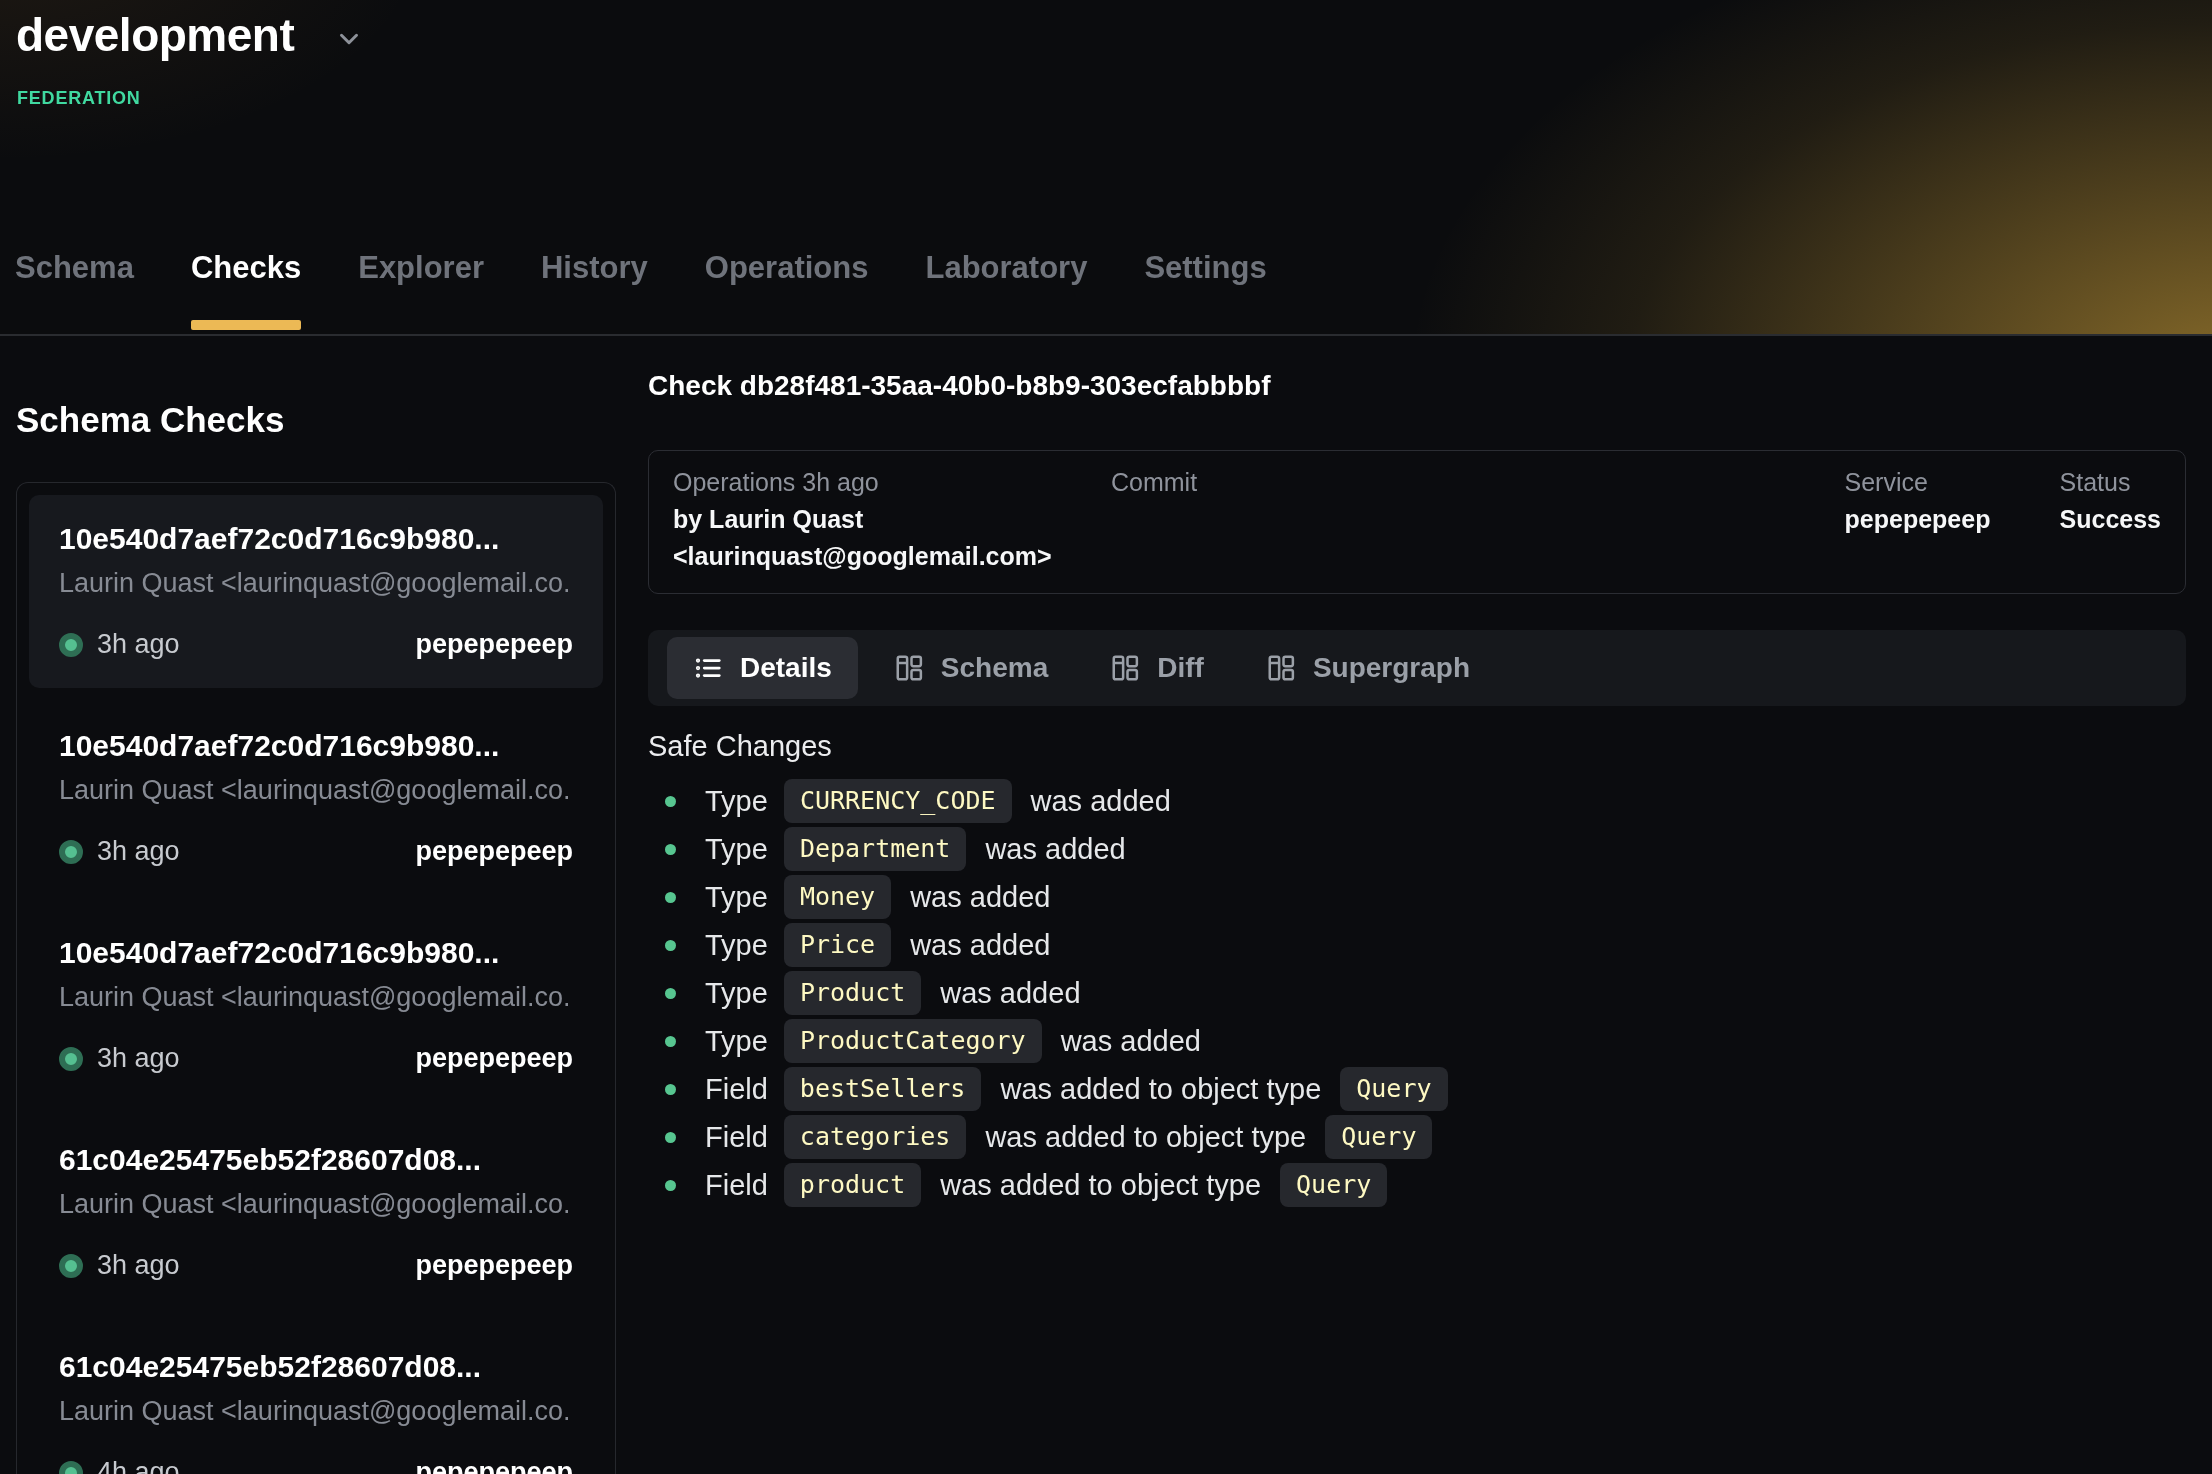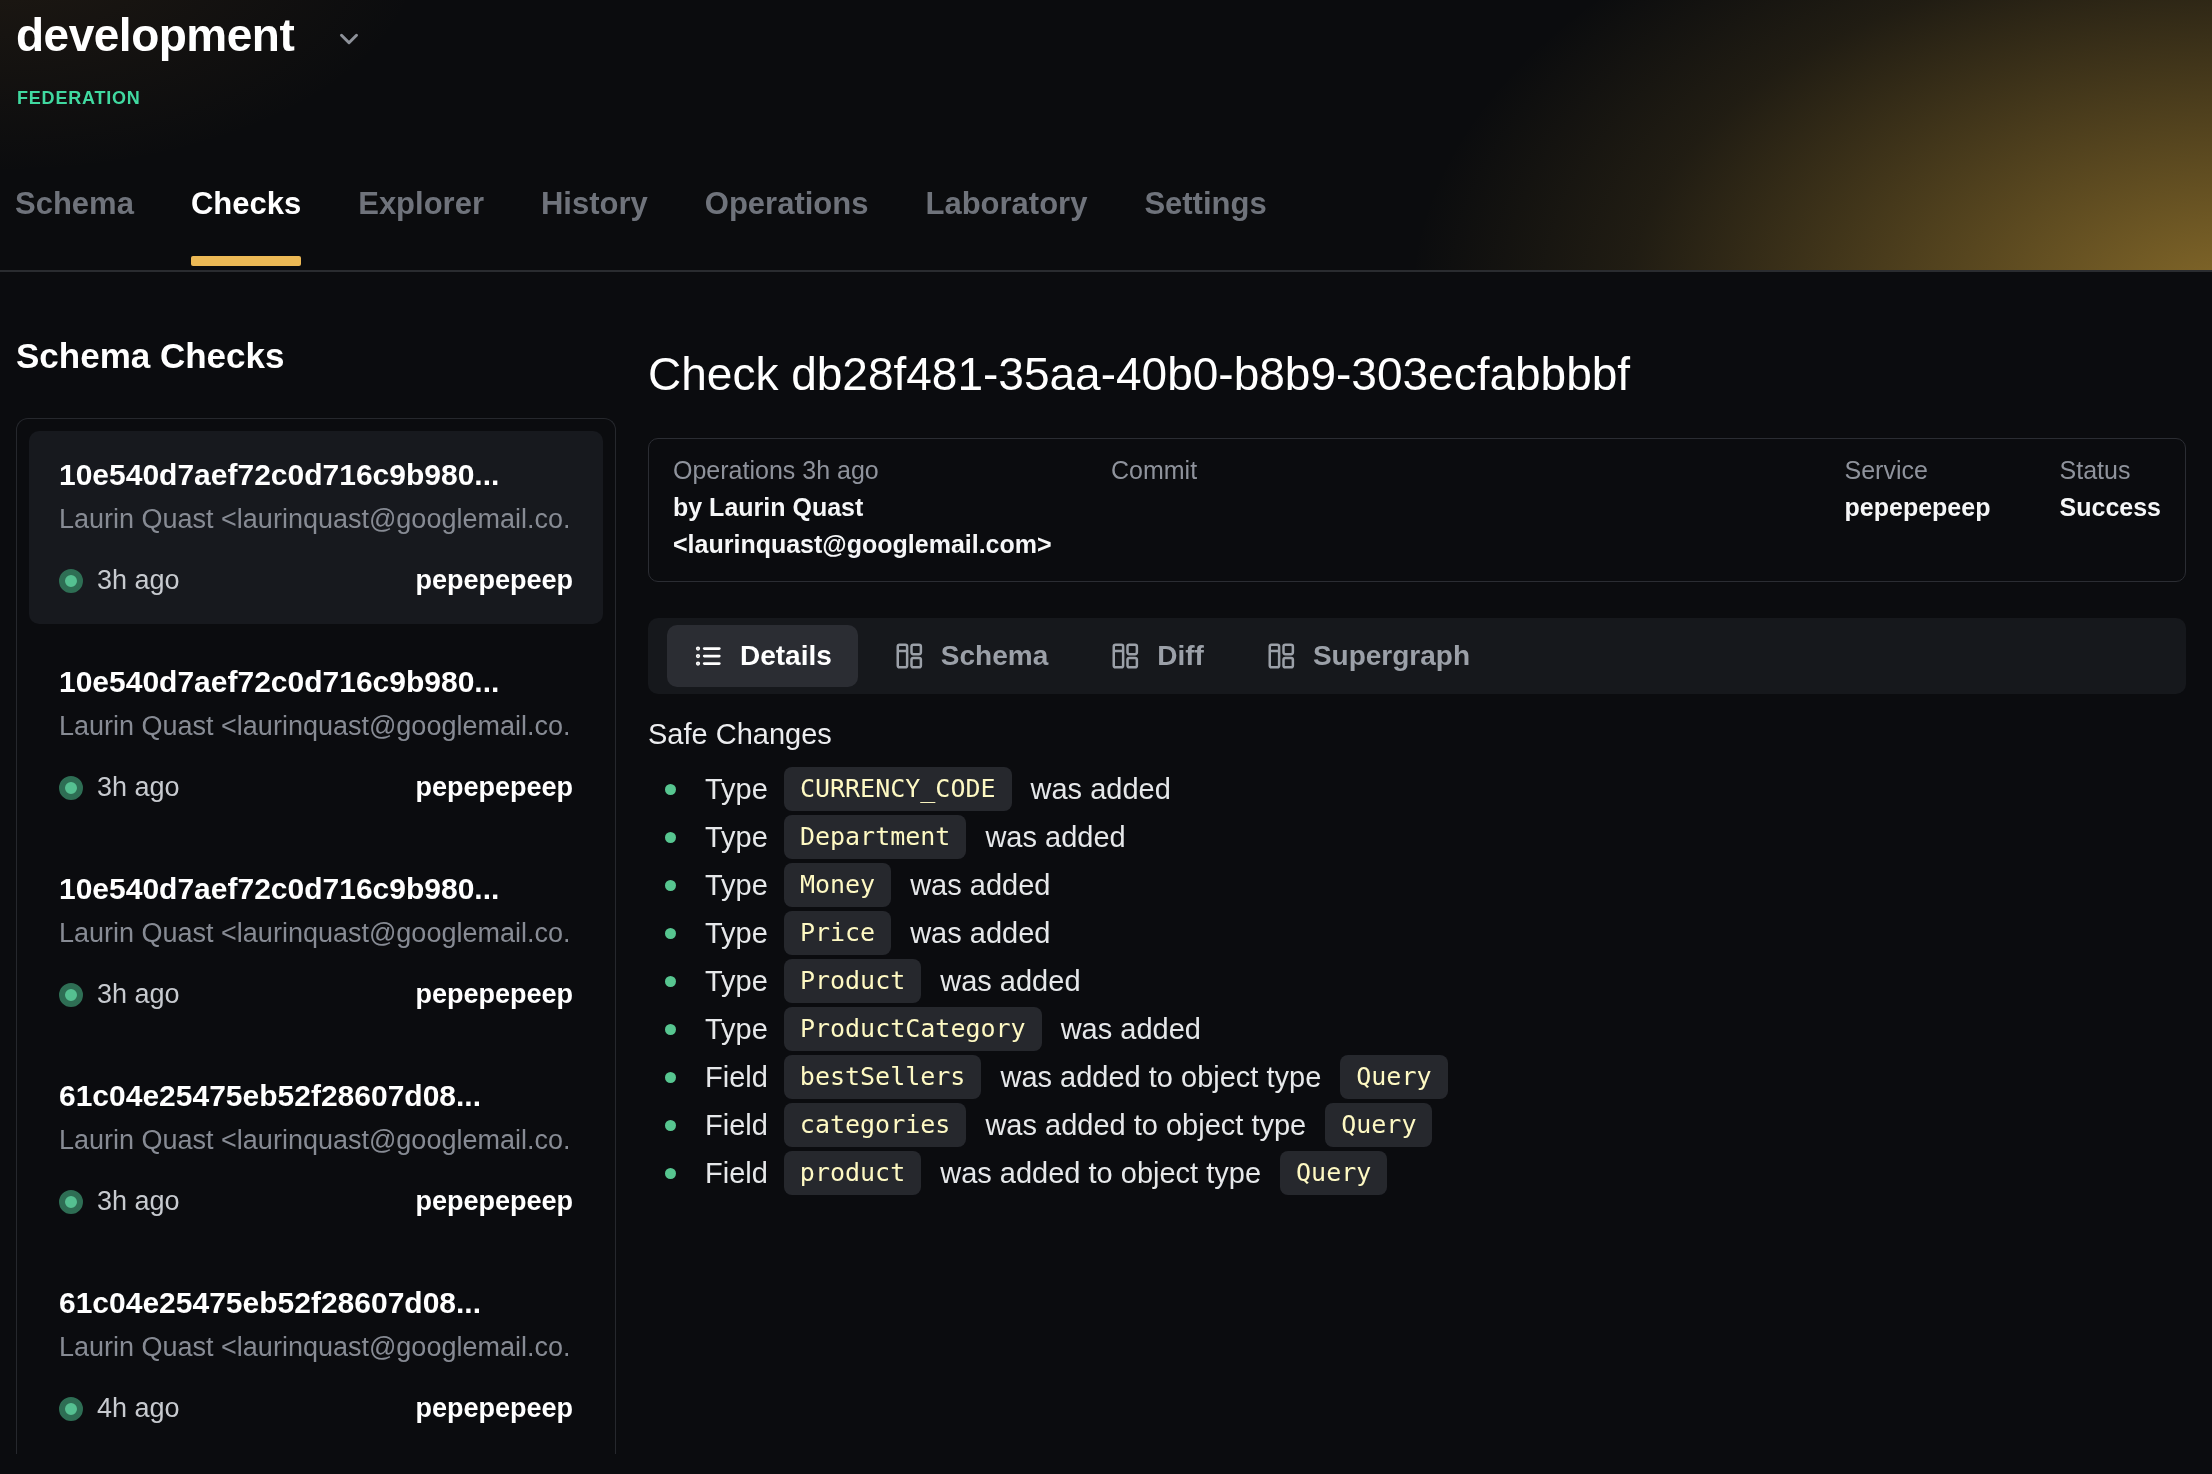--- a/index.html
+++ b/index.html
@@ -7,21 +7,21 @@
   body {
     background: #0b0c0f;
     color: #ffffff;
     font-family: "Liberation Sans", sans-serif;
     overflow: hidden;
   }
 
   
   .app-header {
     position: relative;
-    height: 272px;
+    height: 336px;
     border-bottom: 2px solid #2a2c30;
     background:
       radial-gradient(1100px 640px at 101% 112%, rgba(222,173,61,0.58), rgba(222,173,61,0.10) 55%, rgba(222,173,61,0) 75%),
       radial-gradient(650px 340px at 0% -18%, rgba(160,110,50,0.13), rgba(160,110,50,0) 65%),
       #0b0c0e;
   }
   .project-row {
     position: absolute; left: 16px; top: 8px;
     display: flex; align-items: center; gap: 40px;
   }
@@ -85,21 +85,21 @@
   .status-dot {
     width: 24px; height: 24px; border-radius: 50%;
     background: #55c091; border: 6px solid #2e6e54;
     margin-right: 14px; flex: none;
   }
   .check-item-time { font-size: 27px; color: #c7cacf; }
   .check-item-service { margin-left: auto; font-size: 27px; font-weight: 700; color: #ffffff; }
 
   
   .detail { flex: 1; min-width: 0; }
-  .detail-title { margin-top: 82px; font-size: 46px; font-weight: 400; line-height: 40px; }
+  .detail-title { margin-top: 30px; font-size: 28px; font-weight: 700; line-height: 40px; }
 
   .info-box {
     margin-top: 44px;
     border: 1px solid #2b2d33;
     border-radius: 10px;
     padding: 16px 24px 18px;
     display: flex;
   }
   .info-col { min-width: 0; }
   .info-col.triggered { width: 438px; flex: none; }

